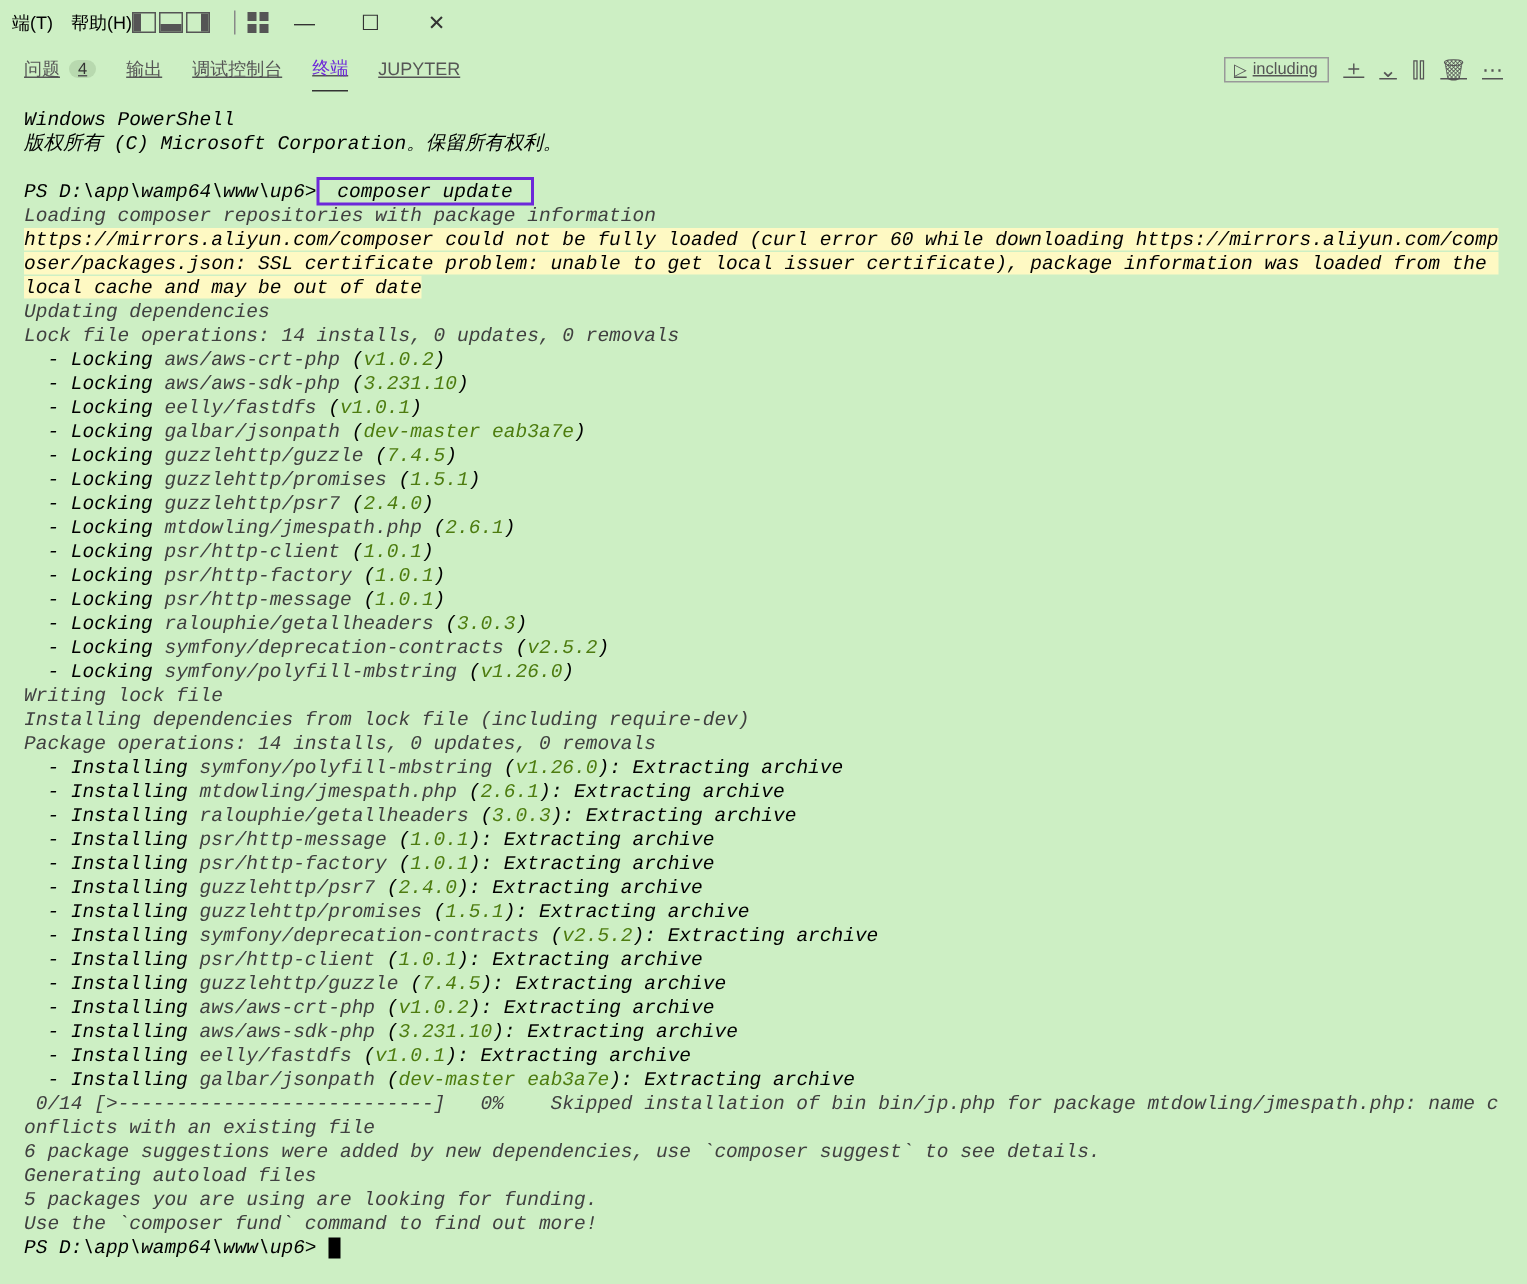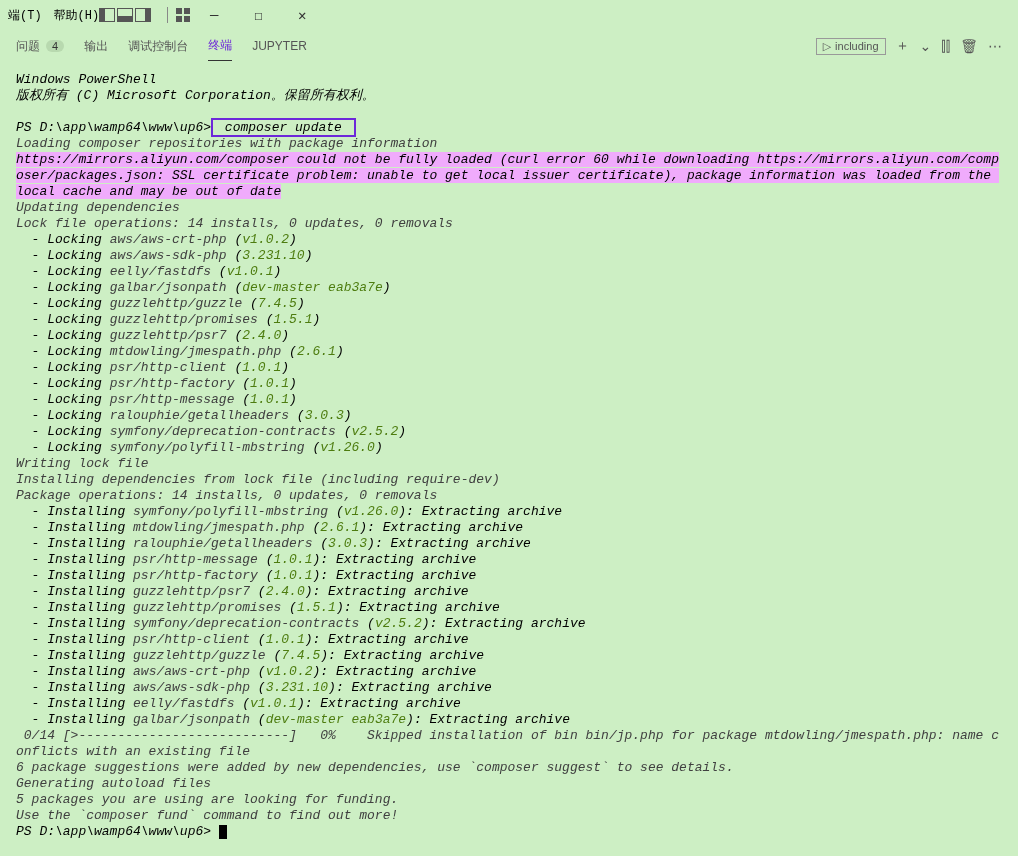--- a/index.html
+++ b/index.html
@@ -10,21 +10,21 @@
       width: 1018px;
       height: 856px;
       overflow: hidden;
     }
     .titlebar {
       height: 30px;
       display: flex;
       align-items: center;
       padding: 0 8px;
       background: #cdefc4;
-      font-family: Liberation Mono, monospace;
+      font-family: Liberation Sans, sans-serif;
       font-size: 12px;
     }
     .titlebar-left { display: flex; gap: 12px; }
     .titlebar-center { flex: 1; text-align: center; color: #333; }
     .titlebar-right { display: flex; gap: 4px; align-items: center; }
     .layout-icons { display: flex; gap: 2px; margin-right: 8px; }
     .layout-icon { width: 16px; height: 14px; border: 1px solid #555; display: inline-block; position: relative; }
     .layout-icon.left::before { content: ""; position: absolute; left: 0; top: 0; width: 5px; height: 100%; background: #555; }
     .layout-icon.bottom::before { content: ""; position: absolute; left: 0; bottom: 0; width: 100%; height: 5px; background: #555; }
     .layout-icon.right::before { content: ""; position: absolute; right: 0; top: 0; width: 5px; height: 100%; background: #555; }
@@ -35,36 +35,37 @@
     .win-btn { width: 40px; height: 28px; display: flex; align-items: center; justify-content: center; color: #333; font-size: 14px; }
     .tabbar {
       height: 32px;
       display: flex;
       align-items: center;
       padding: 0 16px;
       gap: 20px;
       font-family: "Segoe UI", "Microsoft YaHei", sans-serif;
       font-size: 12px;
       color: #555;
+      text-decoration: underline;
     }
     .tab { display: flex; align-items: center; gap: 6px; padding: 6px 0; cursor: pointer; }
     .tab.active { color: #6d28d9; border-bottom: 1px solid #333; }
     .badge { background: #b8d9af; border-radius: 8px; padding: 0 6px; font-size: 11px; color: #333; }
     .tabbar-right { margin-left: auto; display: flex; gap: 10px; align-items: center; }
     .ps-chip { border: 1px solid #999; padding: 1px 6px; font-size: 11px; display: flex; align-items: center; gap: 4px; }
     .tabbar-right .ic { color: #555; font-size: 14px; cursor: pointer; }
     .terminal {
       padding: 10px 16px;
       line-height: 16px;
       white-space: pre;
       color: #000;
     }
     .green { color: #404040; }
     .darkteal { color: #4d7c0f; }
-    .hl { background: #f0abfc; color: #000; }
+    .hl { background: #fef9c3; color: #000; }
     .redbox { border: 2px solid #6d28d9; padding: 0 4px; }
     .line { display: block; font-style: italic; }
     .cursor { display: inline-block; width: 8px; height: 14px; background: #000; vertical-align: text-bottom; }
   </style>
 </head>
 <body>
 
 <div class="titlebar">
   <div class="titlebar-left">
     <span>端(T)</span>

